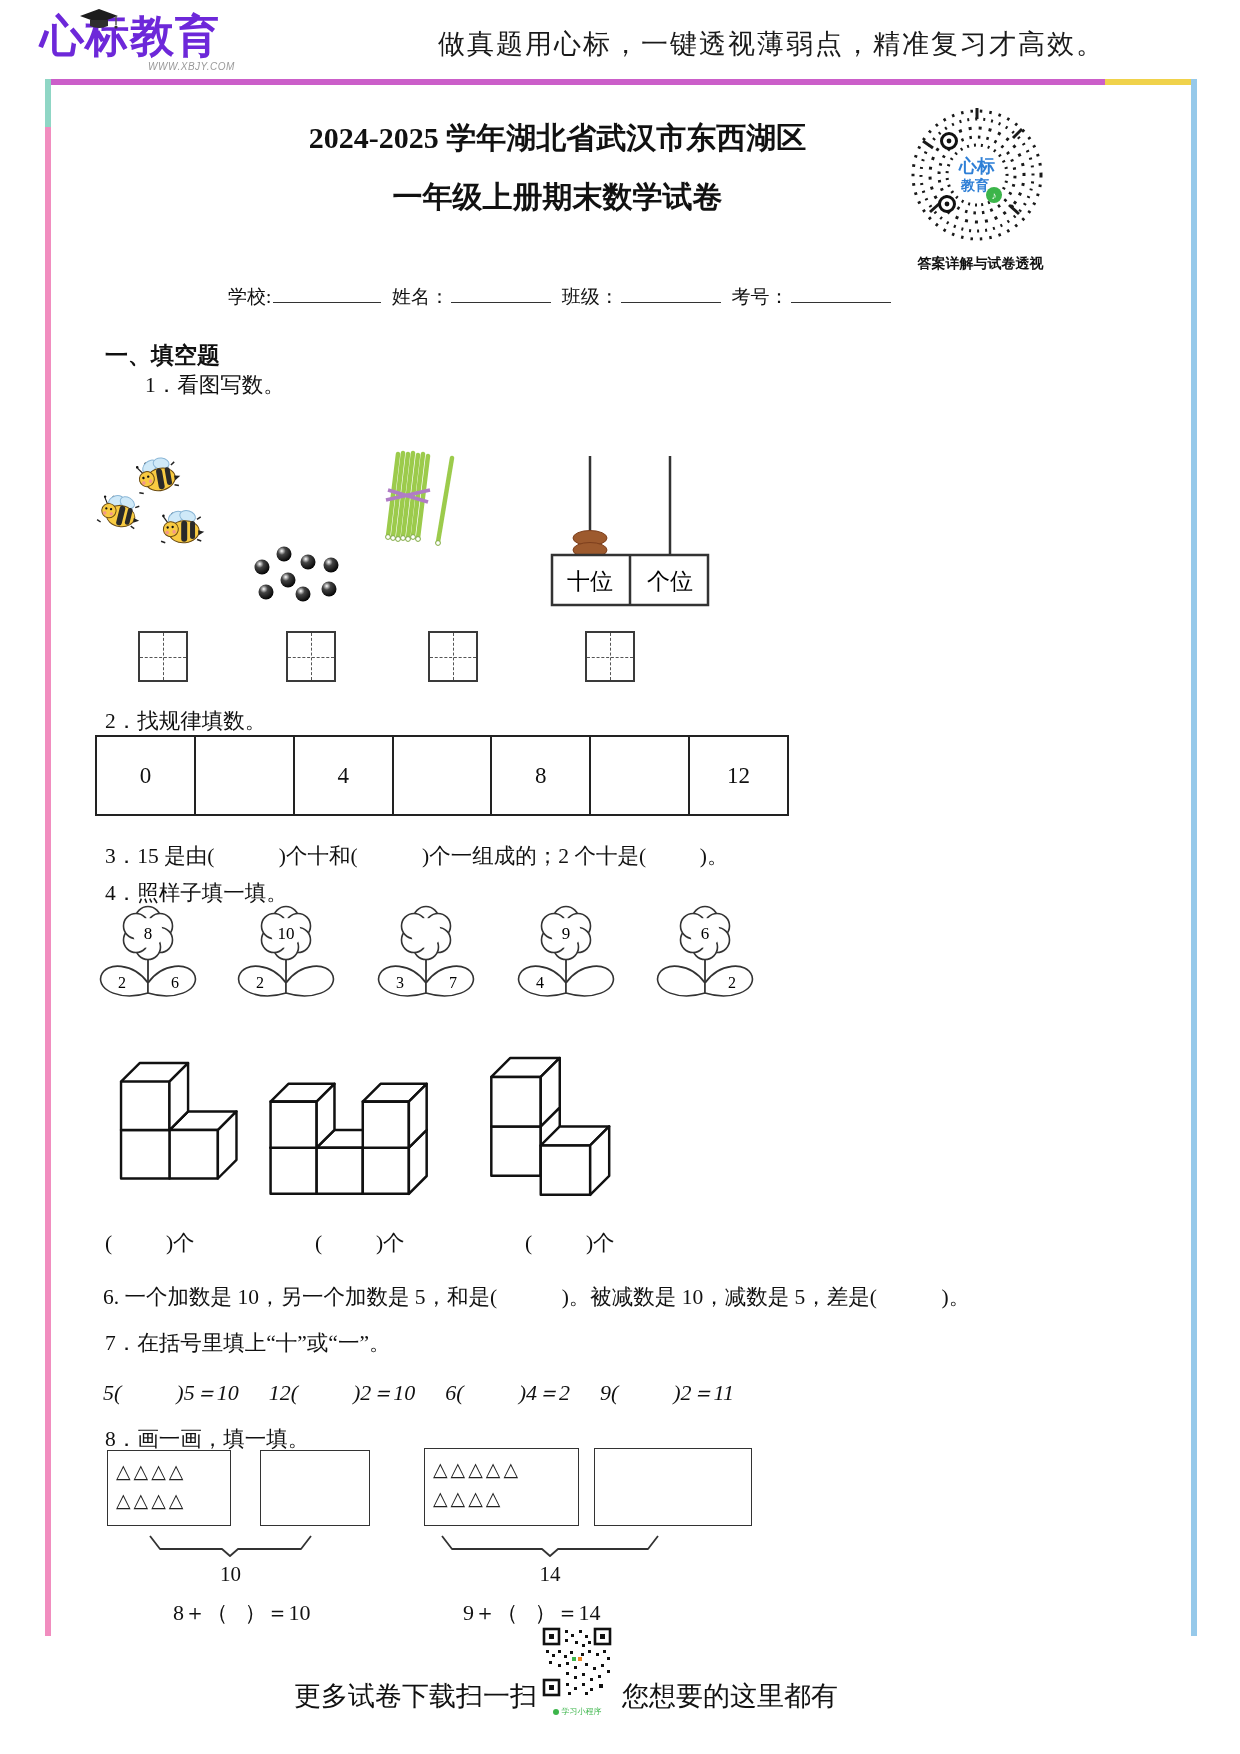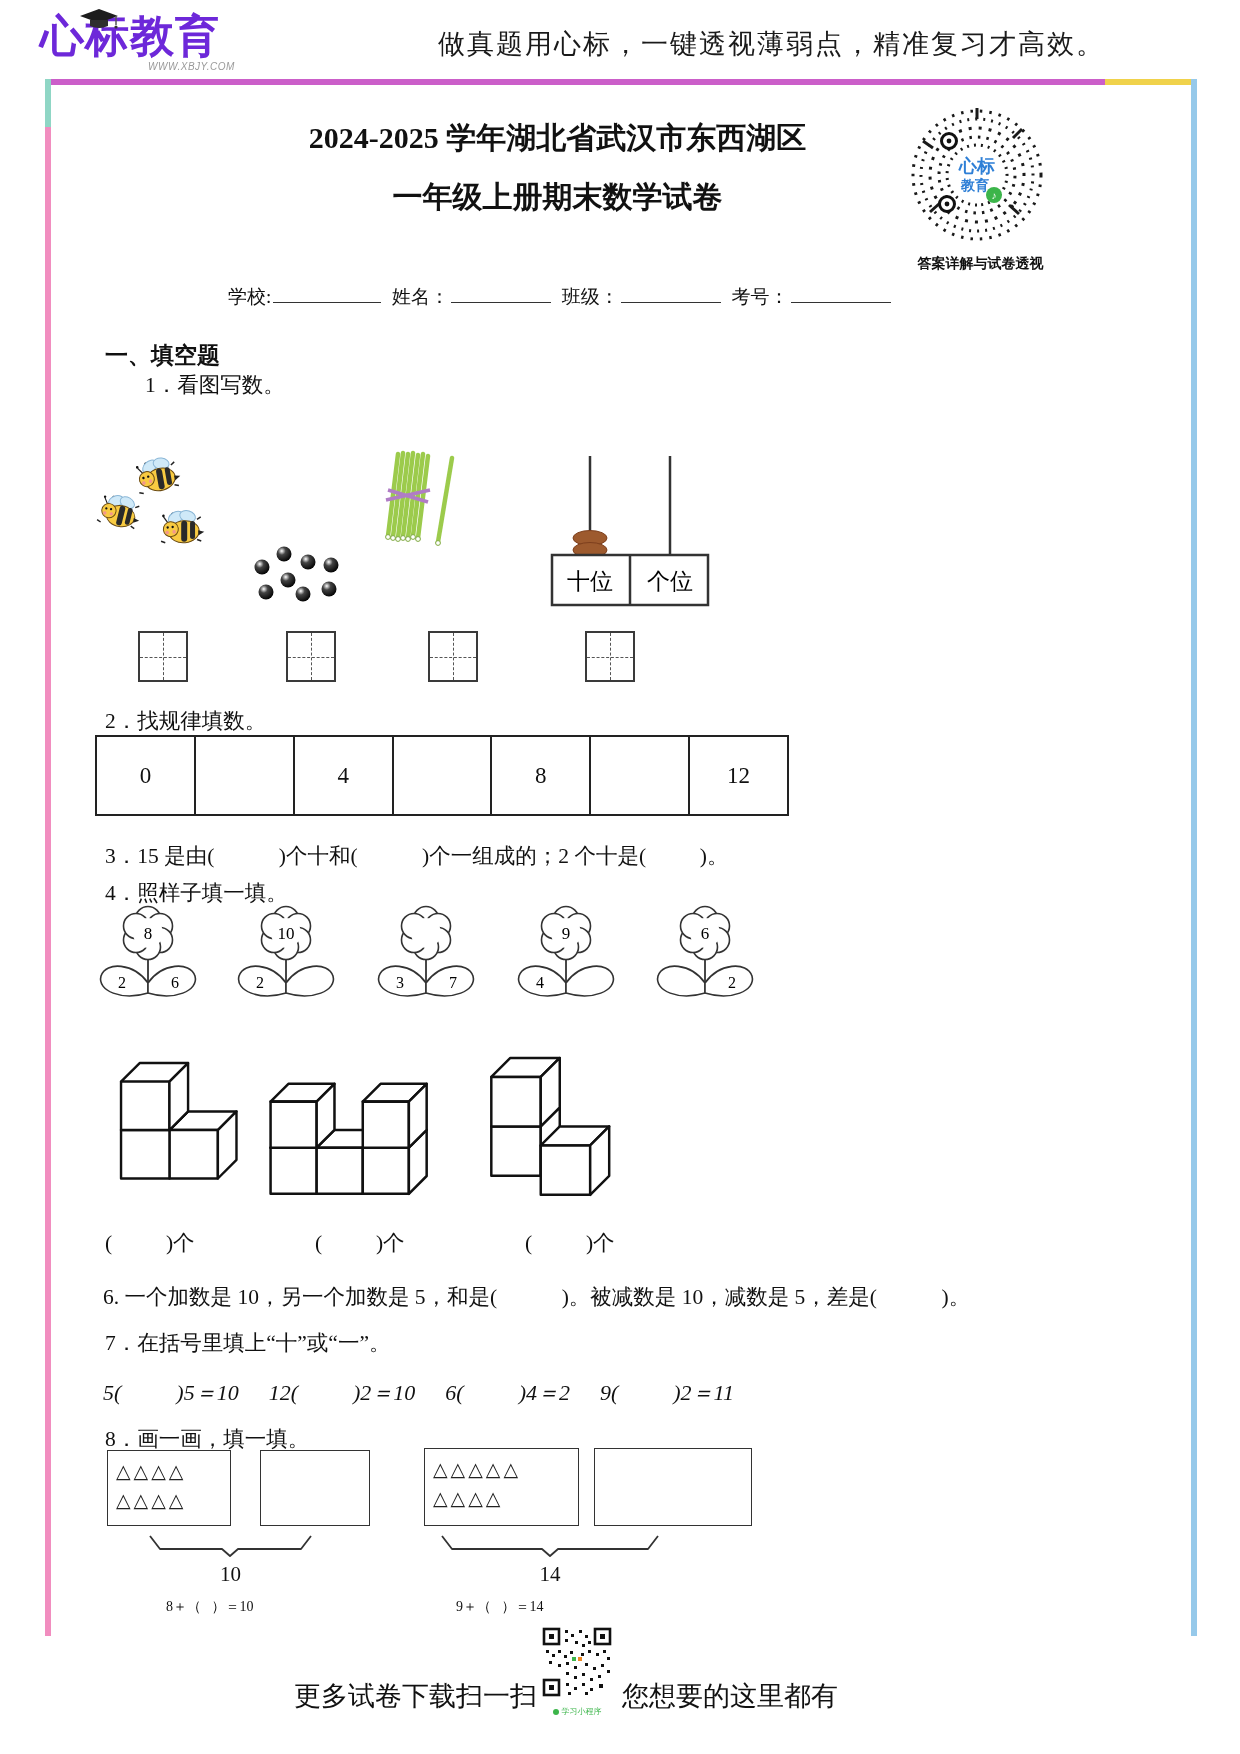--- a/index.html
+++ b/index.html
@@ -37,21 +37,21 @@
   .seq-table{left:95px;top:735px;width:690px;height:77px;display:flex;border:2px solid #222;}
   .seq-cell{flex:1;border-right:2px solid #222;display:flex;align-items:center;justify-content:center;
             font-size:23px;}
   .seq-cell:last-child{border-right:none;}
   
   .eq-row{left:103px;top:1378px;display:flex;gap:30px;font-size:22px;white-space:nowrap;font-style:italic;}
   
   .tri-box{position:absolute;border:1.8px solid #333;font-size:19px;letter-spacing:3px;
            line-height:1.55;padding:6px 0 0 8px;color:#222;}
   .brace-label{position:absolute;text-align:center;font-size:21px;}
-  .q8-eq{position:absolute;font-size:14px;white-space:nowrap;}
+  .q8-eq{position:absolute;font-size:22px;white-space:nowrap;margin-left:7px;}
   
   .footer-text{font-size:27px;color:#111;white-space:nowrap;}
   .mini-cap{left:522px;top:1706px;width:110px;text-align:center;font-size:8px;color:#3cb54a;
             font-family:"Liberation Sans",sans-serif;white-space:nowrap;}
   .mini-dot{display:inline-block;width:6px;height:6px;border-radius:50%;background:#3cb54a;
             margin-right:3px;vertical-align:middle;}
   svg text{font-family:"Liberation Serif","DejaVu Serif",serif;}
 </style>
 </head>
 <body>

